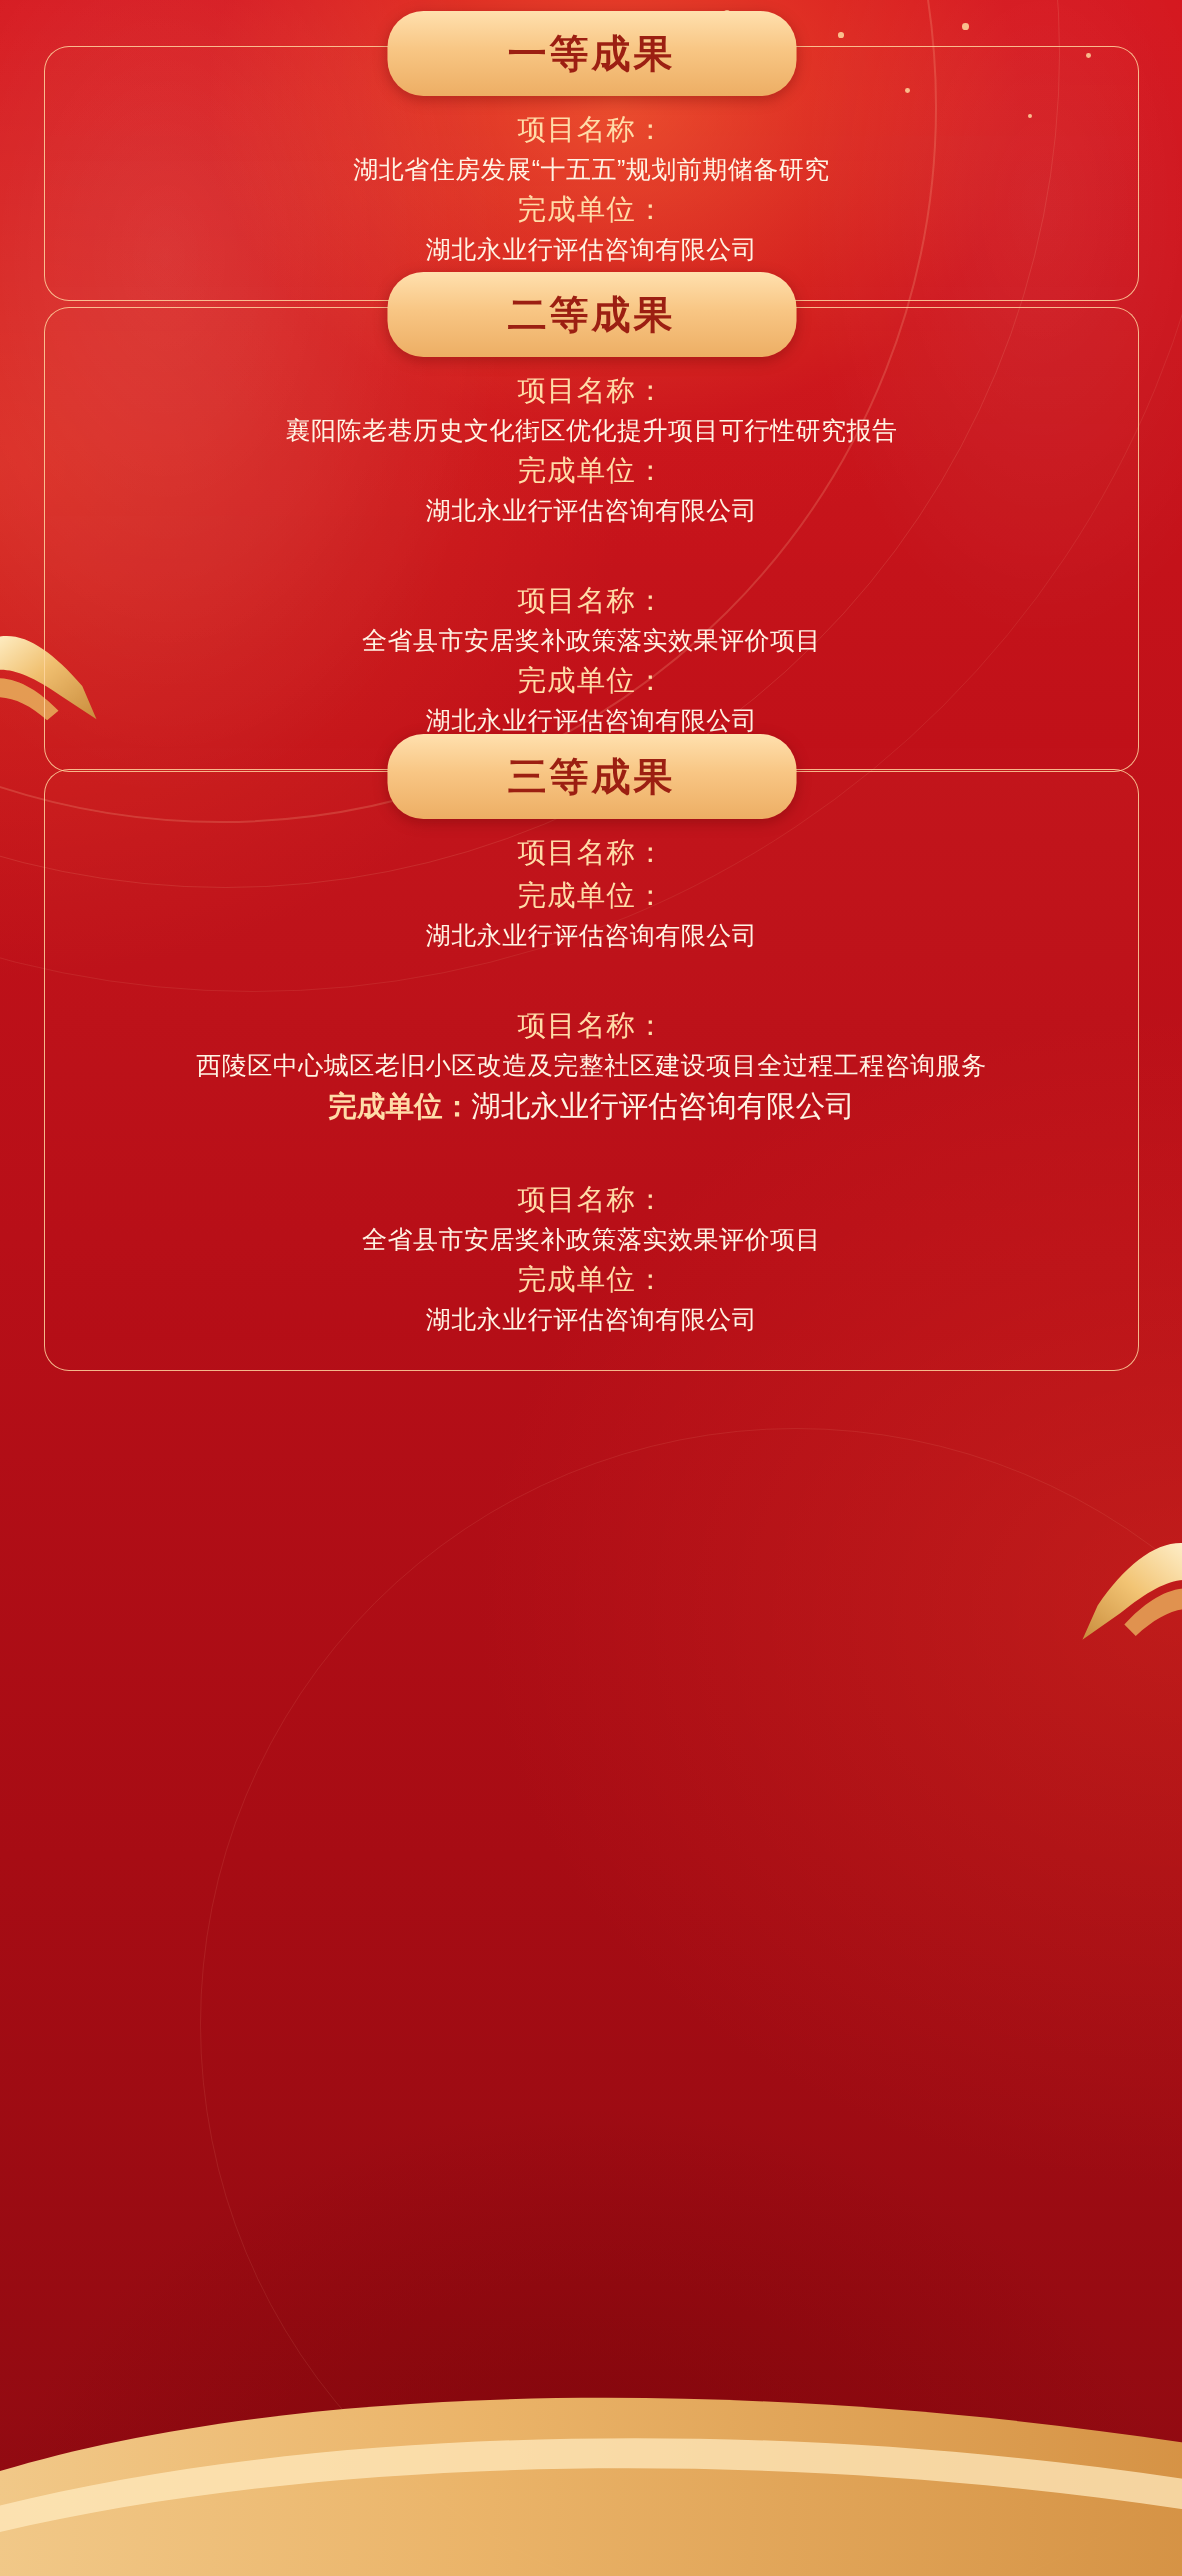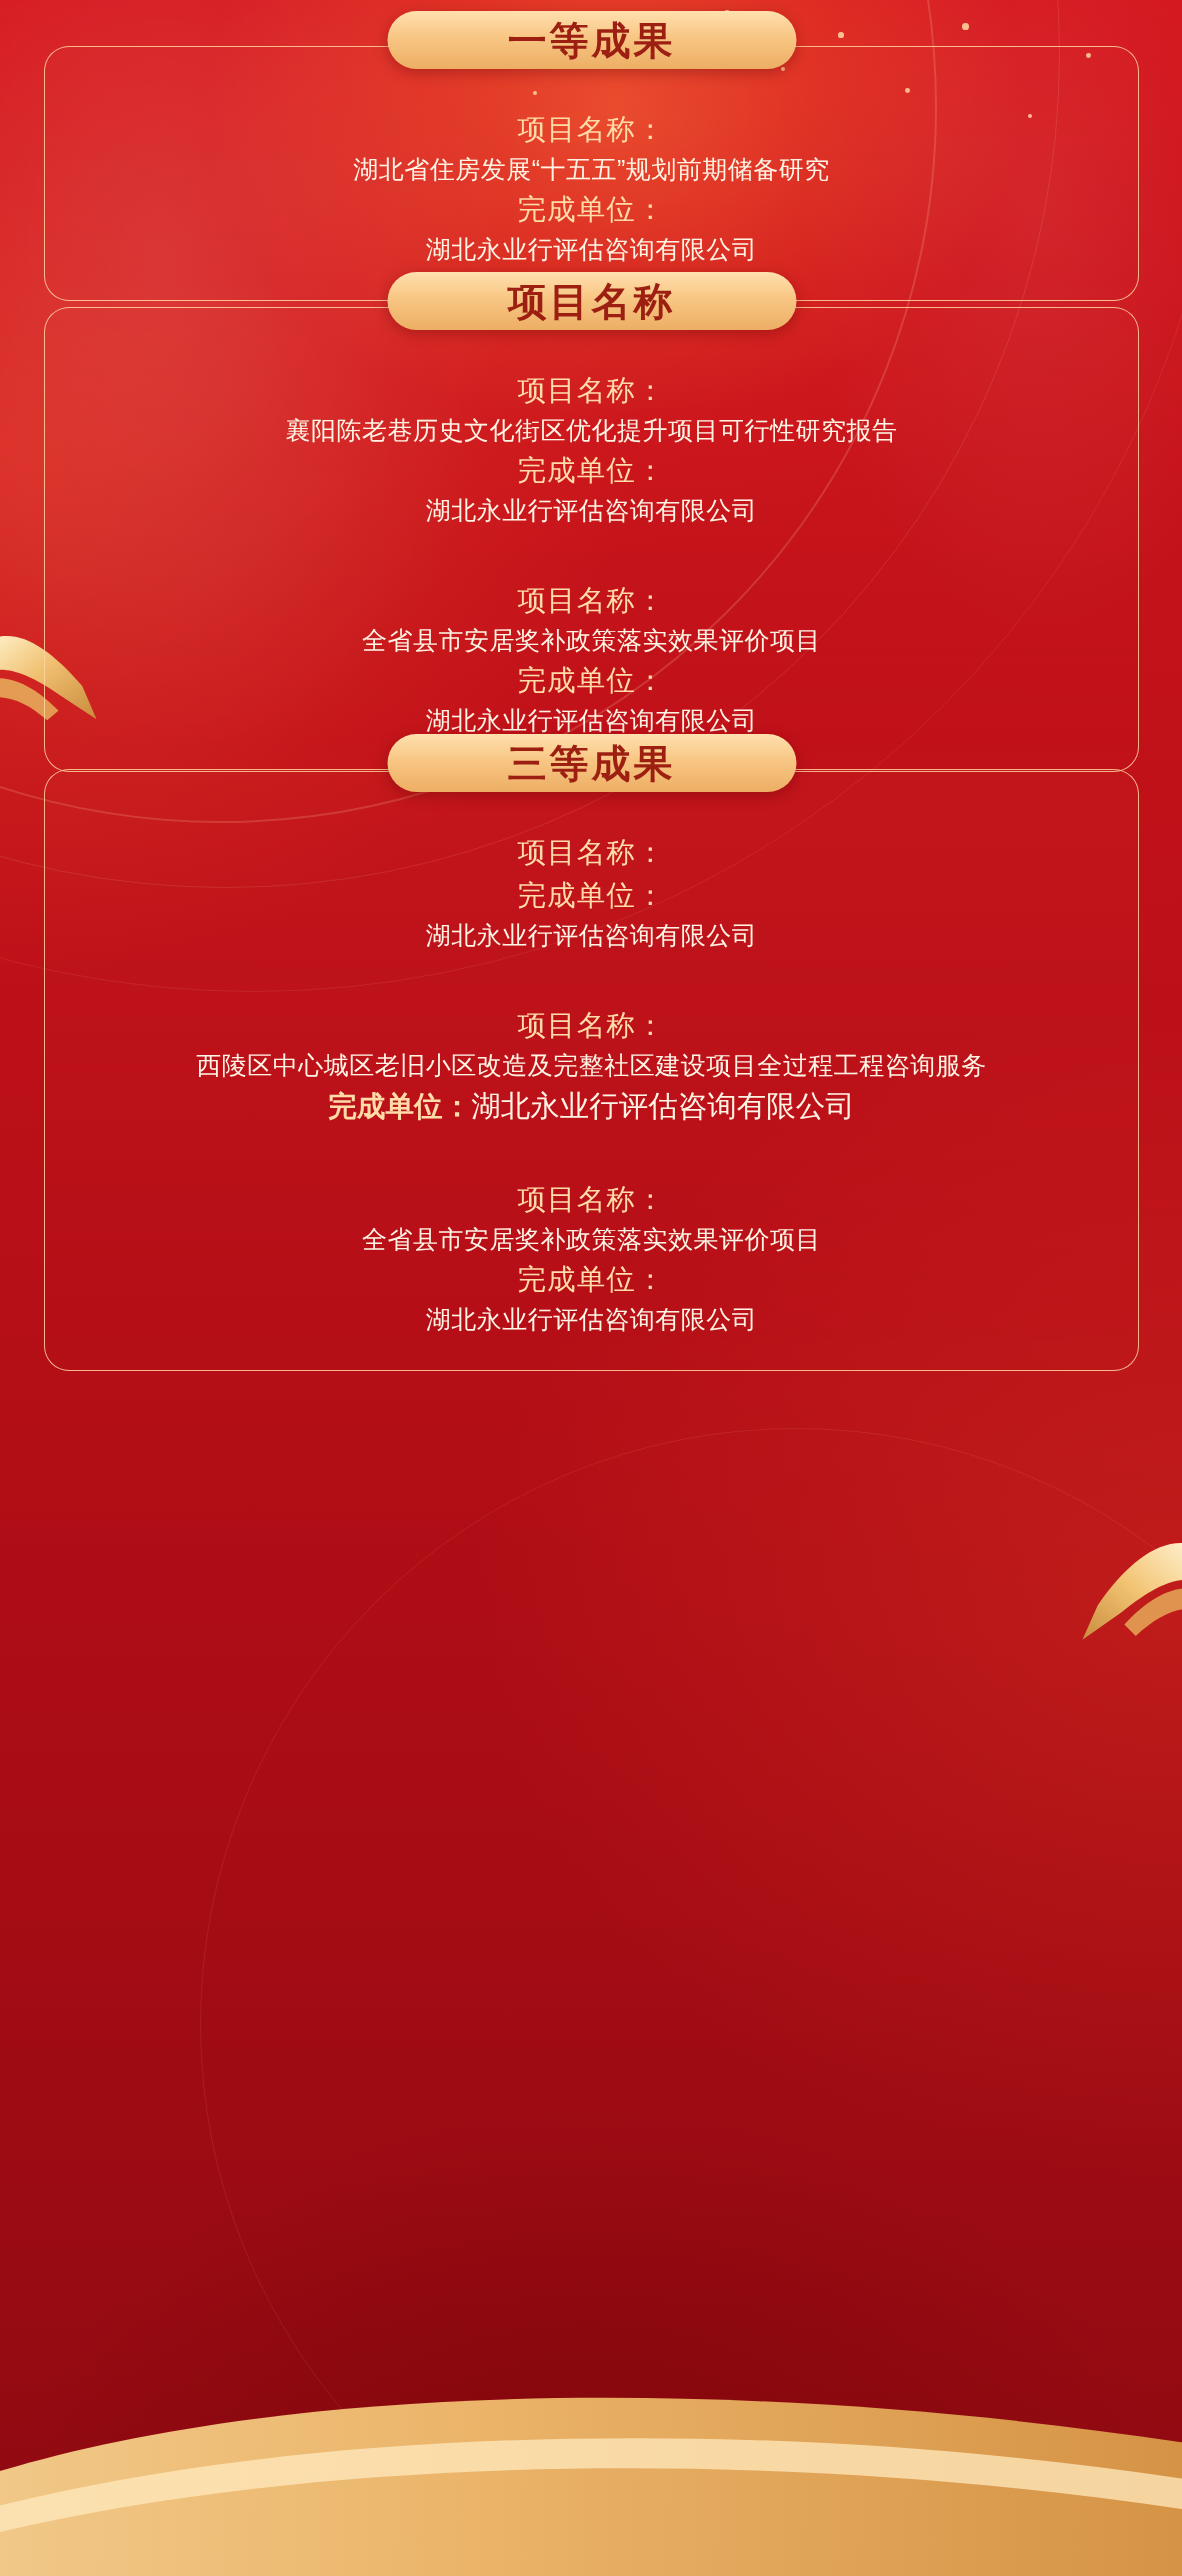--- a/index.html
+++ b/index.html
@@ -77,21 +77,21 @@
     height:7.6px;
     background:transparent;
   }
 
   .badge{
     position:absolute;
     top:-36px;
     left:50%;
     transform:translateX(-50%);
     width:409px;
-    height:58px;
+    height:85px;
     border-radius:36px;
     background:linear-gradient(180deg,#ffe0ae 0%,#f8c684 45%,#edae64 100%);
     box-shadow:0 3.8px 13.3px rgba(90,6,6,.35);
     display:flex;align-items:center;justify-content:center;
     z-index:3;
   }
   .badge span{
     font-size:39px;
     font-weight:bold;
     color:#9c1f12;
@@ -202,21 +202,21 @@
         <div class="val">湖北省住房发展“十五五”规划前期储备研究</div>
         <div class="lbl">完成单位：</div>
         <div class="val">湖北永业行评估咨询有限公司</div>
       </div>
     </div>
   </div>
 
   <div class="section" style="top:307px;">
     <div class="panel">
       <div class="badge">
-        <span>项目名称</span>
+        <span>二等成果</span>
       </div>
       <div class="entry">
         <div class="lbl">项目名称：</div>
         <div class="val">襄阳陈老巷历史文化街区优化提升项目可行性研究报告</div>
         <div class="lbl">完成单位：</div>
         <div class="val">湖北永业行评估咨询有限公司</div>
       </div>
       <div class="entry">
         <div class="lbl">项目名称：</div>
         <div class="val">全省县市安居奖补政策落实效果评价项目</div>

